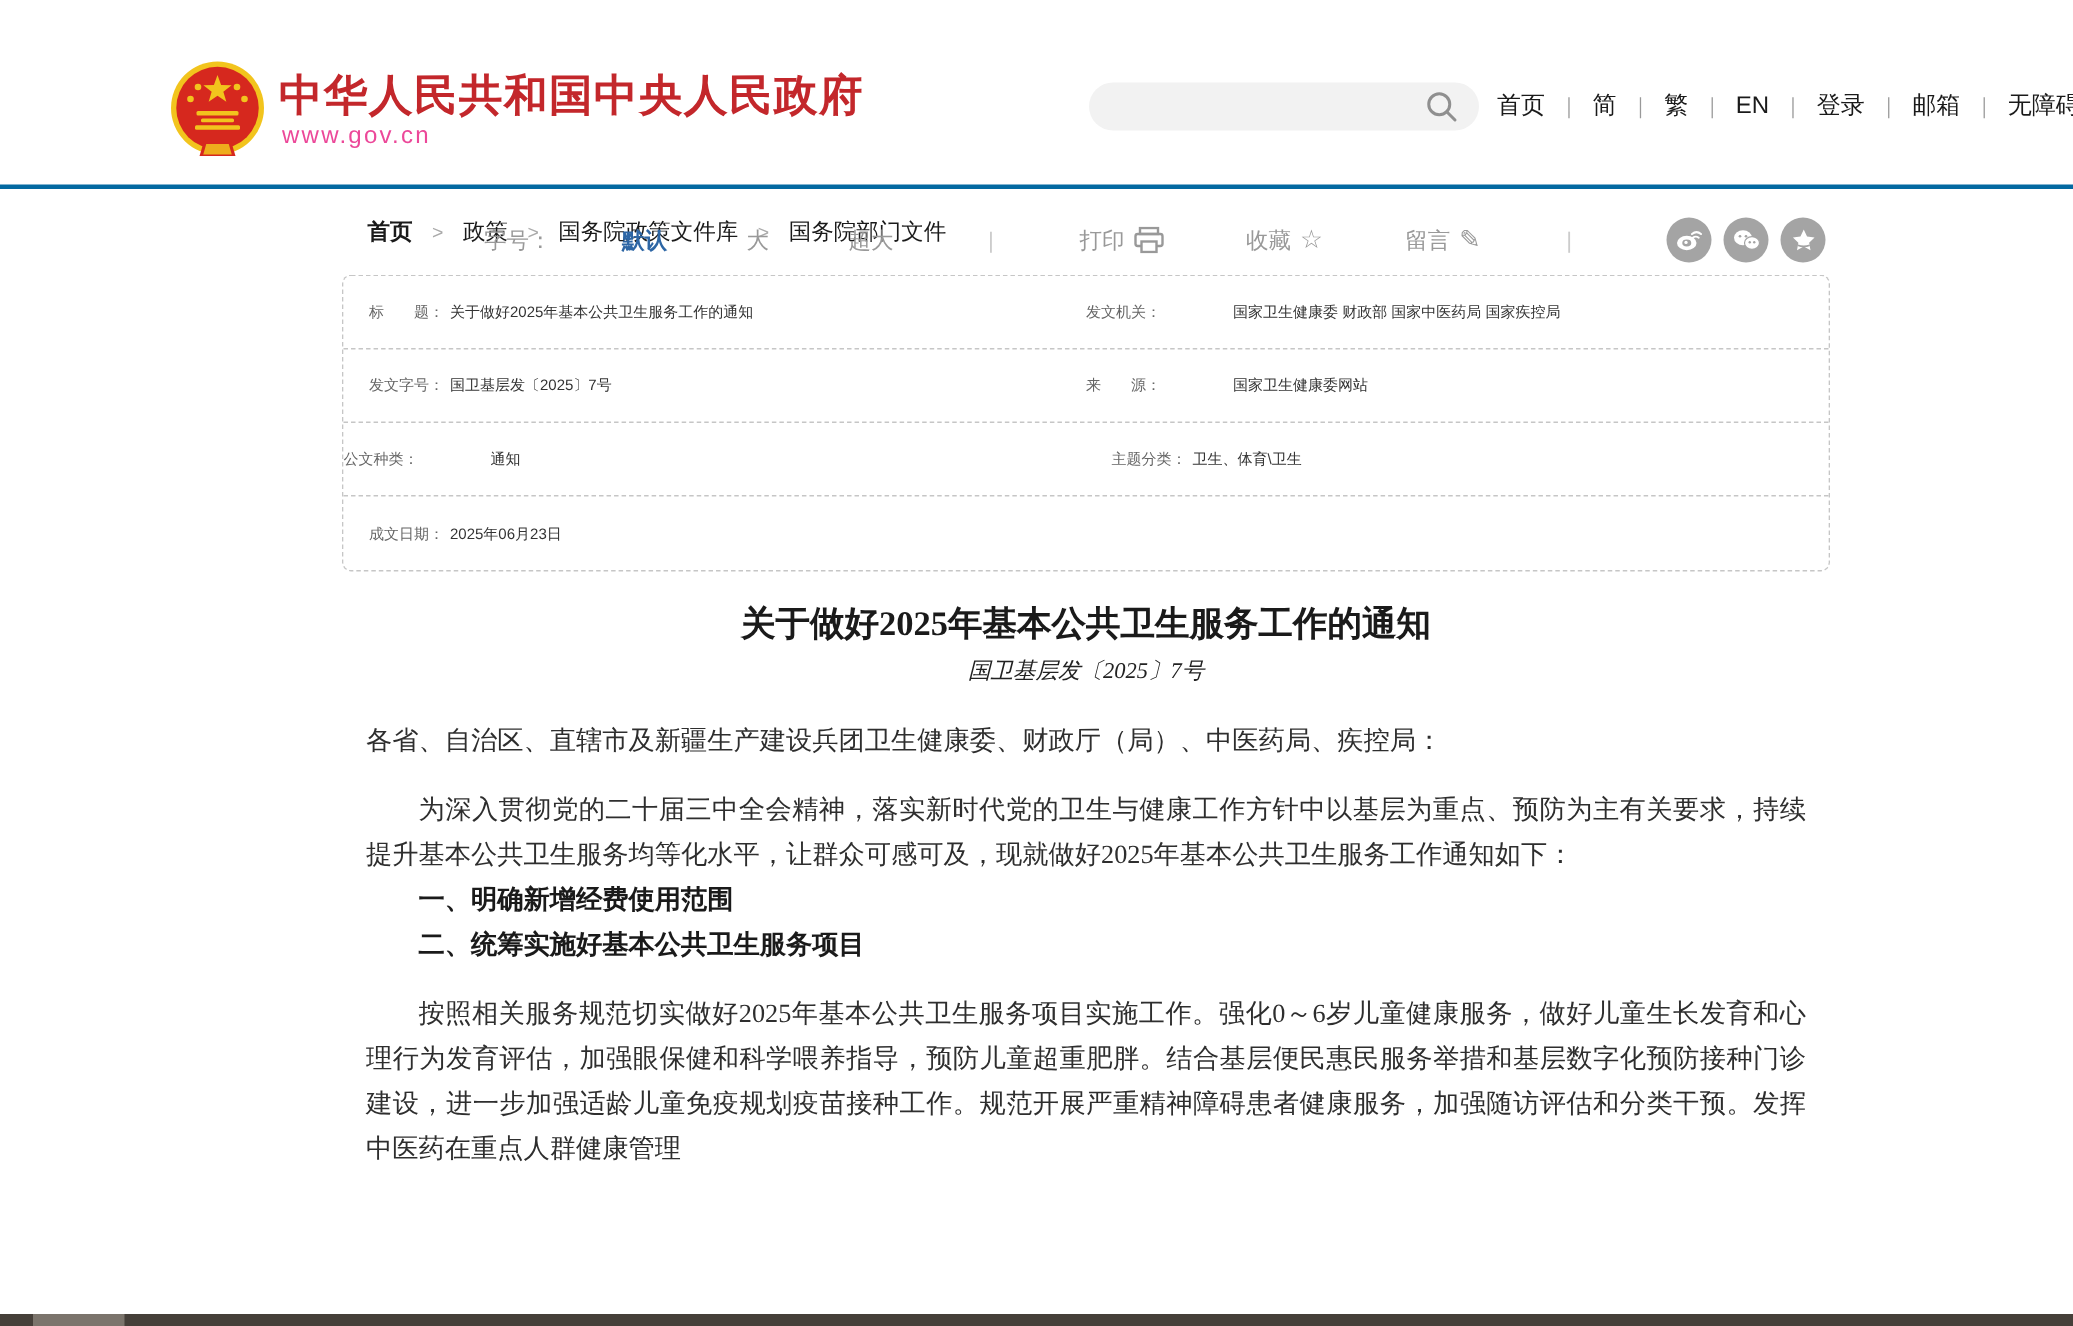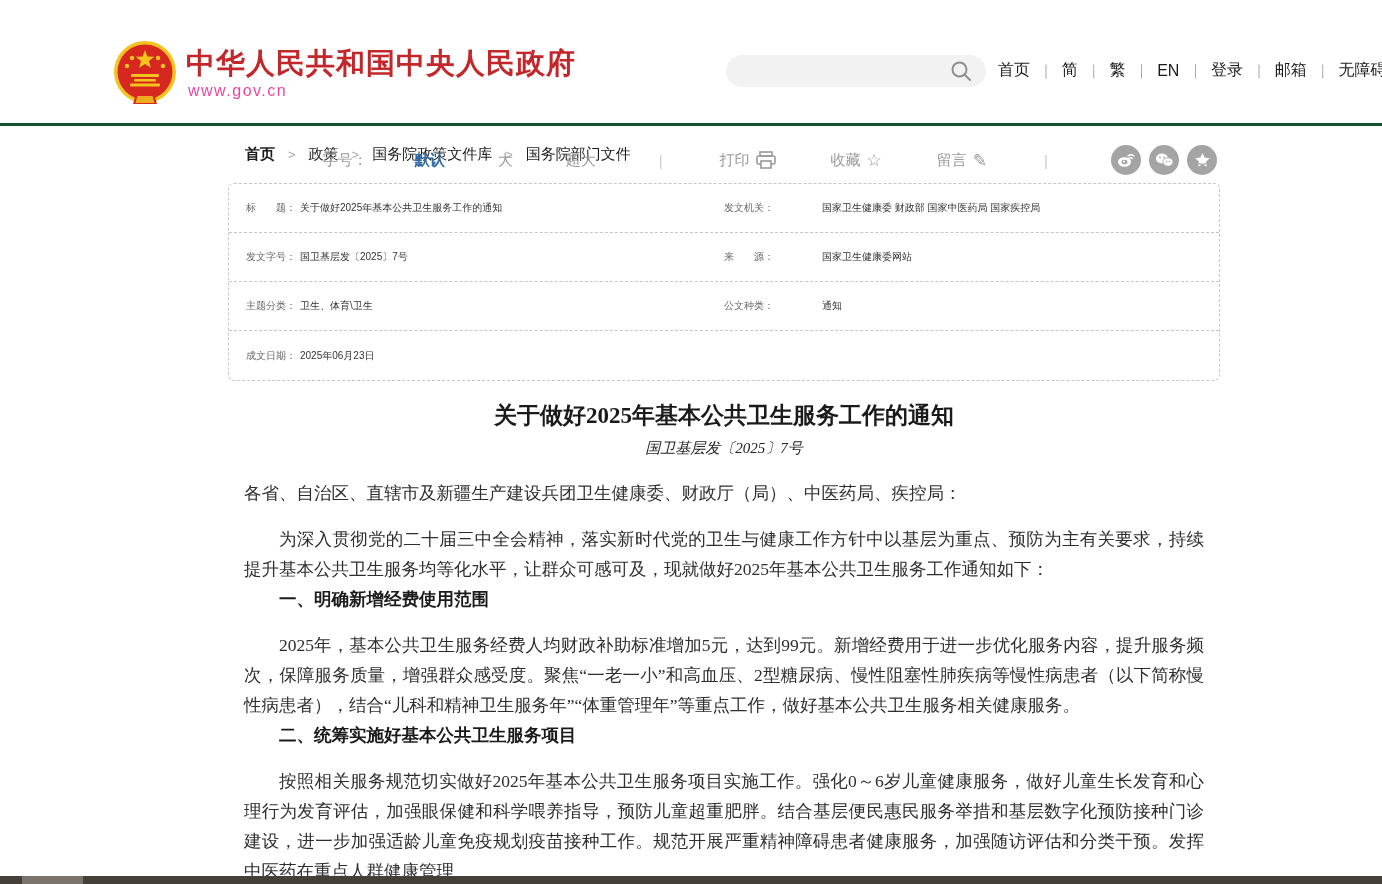--- a/index.html
+++ b/index.html
@@ -5,21 +5,21 @@
   * { margin:0; padding:0; box-sizing:border-box; }
   html,body { width:1382px; height:884px; overflow:hidden; background:#fff;
     font-family:"Liberation Sans","DejaVu Sans",sans-serif; }
   .page { position:relative; width:1382px; height:884px; background:#fff; }
 
   
   .corner-notch { position:absolute; left:0; top:0; width:11px; height:4px; background:#3b3b3b; }
 
   
   .header { position:absolute; left:0; top:0; width:1382px; height:126px; background:#fff;
-    border-bottom:3px solid #14532d; }
+    border-bottom:3px solid #0369a1; }
   .emblem { position:absolute; left:112px; top:40px; width:66px; height:68px; }
   .site-title { position:absolute; left:186px; top:44px; font-size:29px; font-weight:bold;
     color:#c3272b; letter-spacing:1px; white-space:nowrap; }
   .site-url { position:absolute; left:188px; top:82px; font-size:16px; color:#ec4899; letter-spacing:1.5px; }
   .search-box { position:absolute; left:726px; top:55px; width:260px; height:32px;
     background:#f2f2f2; border-radius:16px; border:none; }
   .search-input { position:absolute; left:14px; top:0; width:200px; height:32px; border:none;
     background:transparent; outline:none; font-size:14px; color:#333; }
   .search-icon { position:absolute; right:14px; top:5px; width:22px; height:22px; cursor:pointer; }
   .top-nav { position:absolute; left:998px; top:60px; display:flex; align-items:center;
@@ -210,46 +210,45 @@
         <div class="meta-cell left">
           <span class="meta-label">发文字号：</span>
           <span class="meta-value">国卫基层发〔2025〕7号</span>
         </div>
         <div class="meta-cell right">
           <span class="meta-label">来　　源：</span>
           <span class="meta-value">国家卫生健康委网站</span>
         </div>
       </div>
       <div class="meta-row">
-        <div class="meta-cell left">
-          <span class="meta-label">主题分类：</span>
-          <span class="meta-value">卫生、体育\卫生</span>
-        </div>
         <div class="meta-cell right">
           <span class="meta-label">公文种类：</span>
           <span class="meta-value">通知</span>
+        </div>
+        <div class="meta-cell left">
+          <span class="meta-label">主题分类：</span>
+          <span class="meta-value">卫生、体育\卫生</span>
         </div>
       </div>
       <div class="meta-row">
         <div class="meta-cell left">
           <span class="meta-label">成文日期：</span>
           <span class="meta-value">2025年06月23日</span>
         </div>
         <div class="meta-cell right"></div>
       </div>
     </div>
 
     <div class="doc">
       <div class="doc-title">关于做好2025年基本公共卫生服务工作的通知</div>
       <div class="doc-number">国卫基层发〔2025〕7号</div>
       <div class="doc-body">
         <p class="salutation">各省、自治区、直辖市及新疆生产建设兵团卫生健康委、财政厅（局）、中医药局、疾控局：</p>
         <p class="para">为深入贯彻党的二十届三中全会精神，落实新时代党的卫生与健康工作方针中以基层为重点、预防为主有关要求，持续提升基本公共卫生服务均等化水平，让群众可感可及，现就做好2025年基本公共卫生服务工作通知如下：</p>
         <p class="sec-head">一、明确新增经费使用范围</p>
-        <p class="para">2025年，基本公共卫生服务经费人均财政补助标准增加5元，达到99元。新增经费用于进一步优化服务内容，提升服务频次，保障服务质量，增强群众感受度。聚焦“一老一小”和高血压、2型糖尿病、慢性阻塞性肺疾病等慢性病患者（以下简称慢性病患者），结合“儿科和精神卫生服务年”“体重管理年”等重点工作，做好基本公共卫生服务相关健康服务。</p>
         <p class="sec-head">二、统筹实施好基本公共卫生服务项目</p>
         <p class="para">按照相关服务规范切实做好2025年基本公共卫生服务项目实施工作。强化0～6岁儿童健康服务，做好儿童生长发育和心理行为发育评估，加强眼保健和科学喂养指导，预防儿童超重肥胖。结合基层便民惠民服务举措和基层数字化预防接种门诊建设，进一步加强适龄儿童免疫规划疫苗接种工作。规范开展严重精神障碍患者健康服务，加强随访评估和分类干预。发挥中医药在重点人群健康管理</p>
       </div>
     </div>
   </div>
 
   <div class="bottom-bar">
     <div class="bottom-thumb"></div>
   </div>
 

